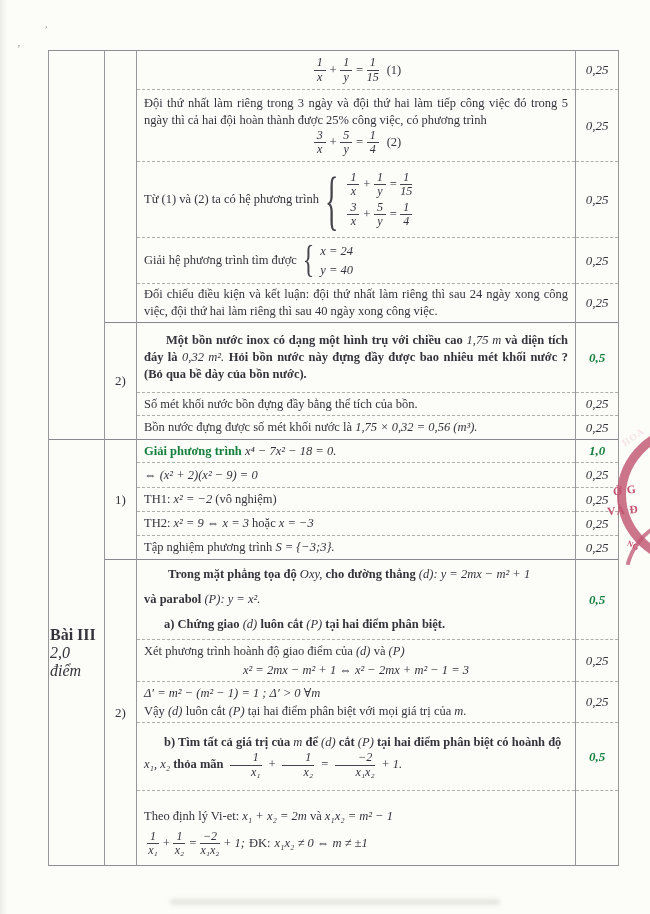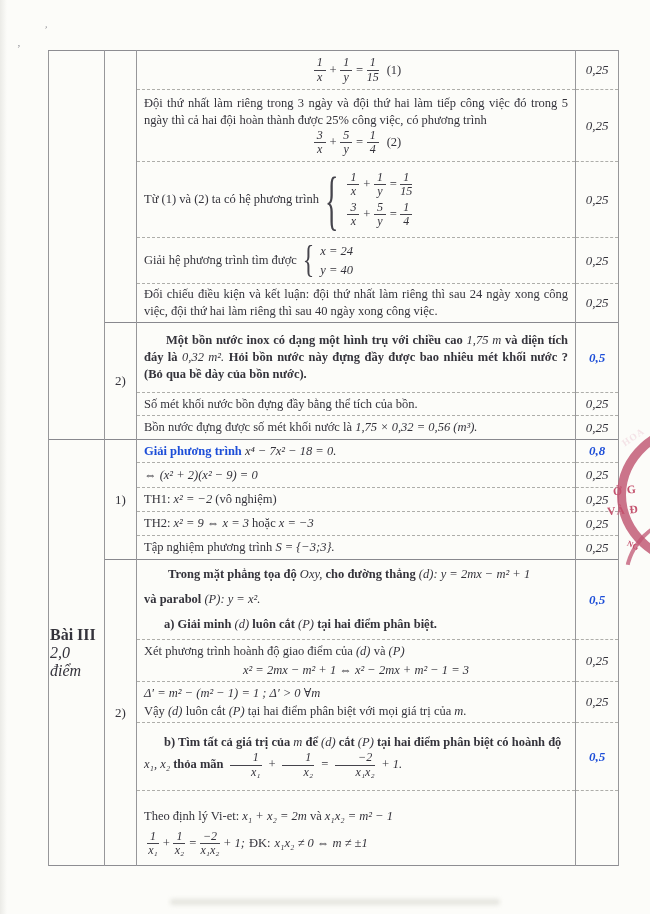--- a/index.html
+++ b/index.html
@@ -30,21 +30,21 @@
   tr.r17{height:68px} tr.r18{height:75px}
 
   td.bai{text-align:left;font-size:16px;}
   td.bai .t{font-weight:bold;}
   td.bai .p{font-style:italic;}
   td.sub{text-align:center;font-size:13px;}
   td.c{padding:2px 7px;line-height:17px;}
   td.pts{text-align:center;font-style:italic;font-size:13px;}
   td.pts.b{font-weight:bold;}
 
-  .b{font-weight:bold;color:#1d4ed8;}
+  .b{font-weight:bold;color:#15803d;}
   .m{font-style:italic;}
   .nb{font-weight:normal;}
   .tag{font-style:normal;margin-left:5px;}
   .just{text-align:justify;}
 
   .fr{display:inline-flex;flex-direction:column;align-items:center;
       font-style:italic;font-size:12px;line-height:1.12;margin:0 3px;
       vertical-align:middle;font-weight:normal;}
   .fr .n{border-bottom:1px solid #45444c;padding:0 3px;}
   .fr .d{padding-top:0px;}
@@ -249,21 +249,21 @@
 <tr class="r9 solid">
   <td class="bai" rowspan="10">
     <div class="t">Bài III</div>
     <div class="p">2,0 điểm</div>
   </td>
   <td class="sub" rowspan="5">1)</td>
   <td class="c ind">
     <span class="b">Giải phương trình</span>
     <span class="m">x⁴ − 7x² − 18 = 0.</span>
   </td>
-  <td class="pts b">0,8</td>
+  <td class="pts b">1,0</td>
 </tr>
 
 <tr class="r10">
   <td class="c">
     <span class="m">⇔ (x² + 2)(x² − 9) = 0</span>
   </td>
   <td class="pts">0,25</td>
 </tr>
 
 <tr class="r11">
@@ -300,21 +300,21 @@
       <span>Trong mặt phẳng tọa độ</span>
       <span class="m nb">Oxy,</span>
       <span>cho đường thẳng</span>
       <span class="m nb">(d): y = 2mx − m² + 1</span>
     </div>
     <div class="l">
       <span>và parabol</span>
       <span class="m nb">(P): y = x².</span>
     </div>
     <div class="l ind3">
-      <span>a) Giải minh</span>
+      <span>a) Chứng giao</span>
       <span class="m nb">(d)</span>
       <span>luôn cắt</span>
       <span class="m nb">(P)</span>
       <span>tại hai điểm phân biệt.</span>
     </div>
   </td>
   <td class="pts b">0,5</td>
 </tr>
 
 <tr class="r15">

